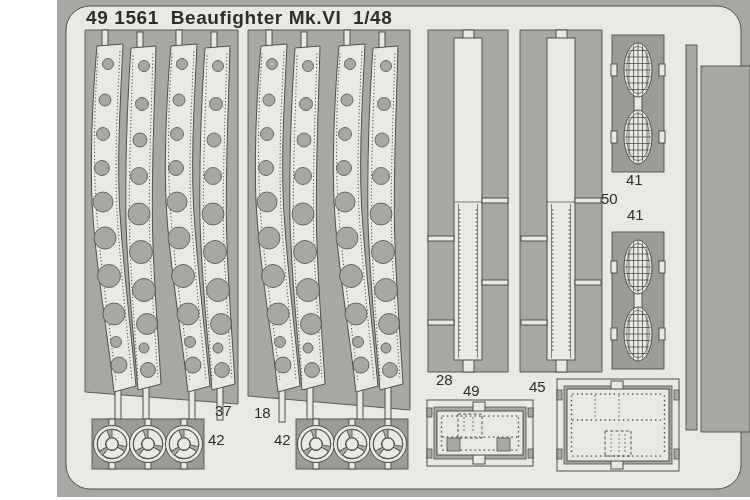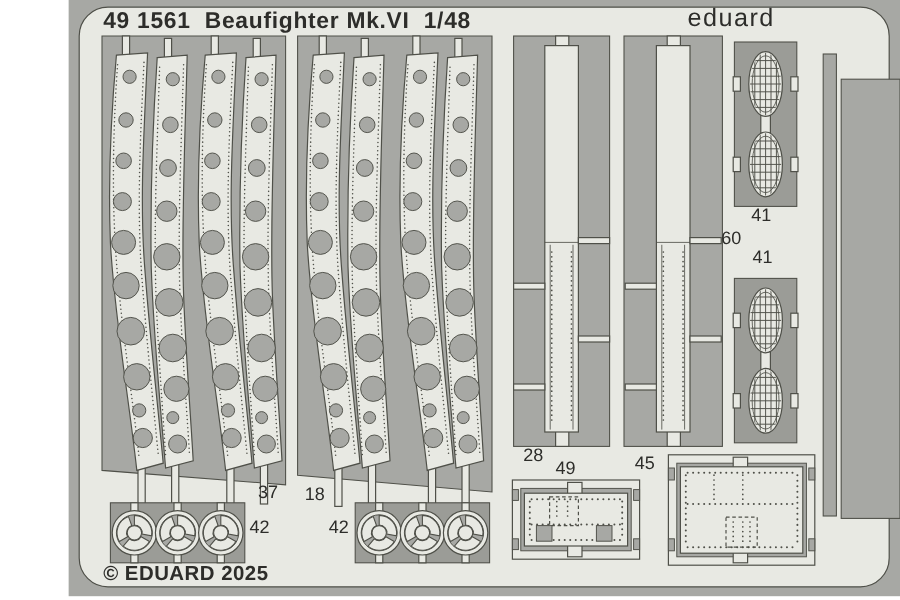--- a/index.html
+++ b/index.html
@@ -185,27 +185,25 @@
       <use href="#flapStrip" x="464" y="30"></use>
       <use href="#meshPlate" x="555" y="35"></use>
       <use href="#meshPlate" x="555" y="232"></use>
       <use href="#irisPlate" x="35" y="419"></use>
       <use href="#irisPlate" x="239" y="419"></use>
       <use href="#panel44" x="370" y="400"></use>
       <use href="#panel45" x="500" y="379"></use>
     </svg>
 
     <div class="txt title">49 1561  Beaufighter Mk.VI  1/48</div>
-    <div class="txt brand">eduard</div>
-    <div class="txt copyright">© EDUARD 2025</div>
 
     <span class="plabel" style="left:158px;top:402px;text-align:center;">37</span>
     <span class="plabel" style="left:197px;top:404px;">18</span>
     <span class="plabel" style="left:379px;top:371px;">28</span>
-    <span class="plabel" style="left:544px;top:190px;">60</span>
+    <span class="plabel" style="left:544px;top:190px;">50</span>
     <span class="plabel" style="left:569px;top:171px;">41</span>
     <span class="plabel" style="left:570px;top:206px;">41</span>
     <span class="plabel" style="left:151px;top:431px;">42</span>
     <span class="plabel" style="left:217px;top:431px;">42</span>
     <span class="plabel" style="left:406px;top:382px;">49</span>
     <span class="plabel" style="left:472px;top:378px;">45</span>
   </div>
 </div>
 
 </body></html>

